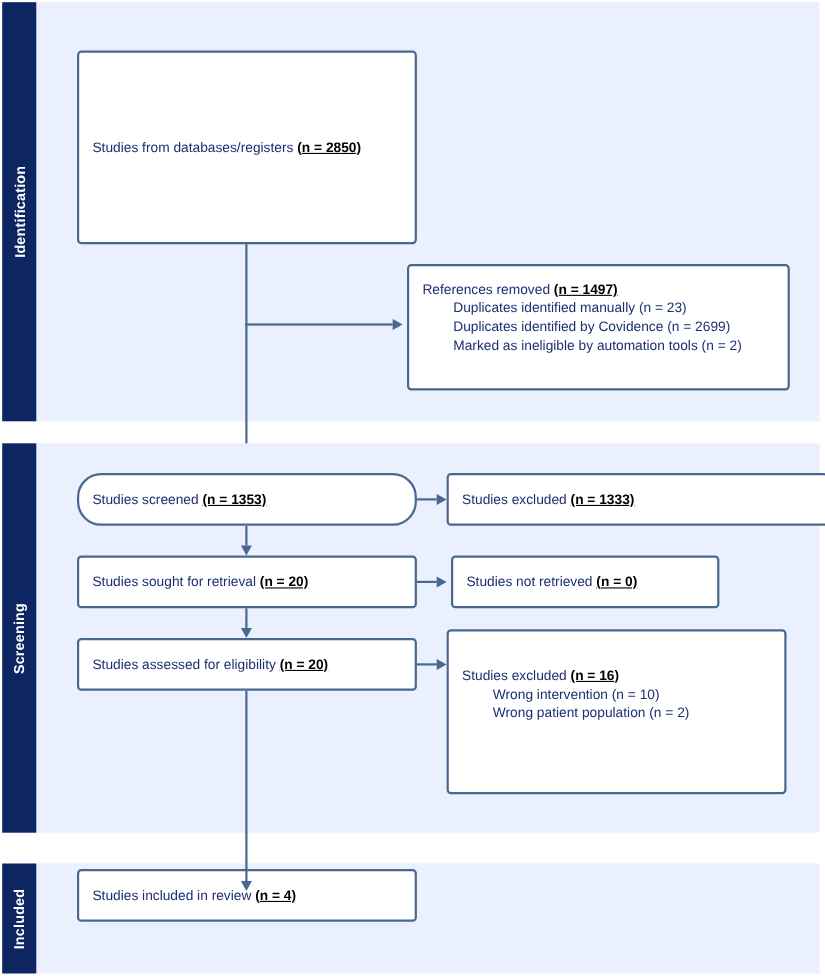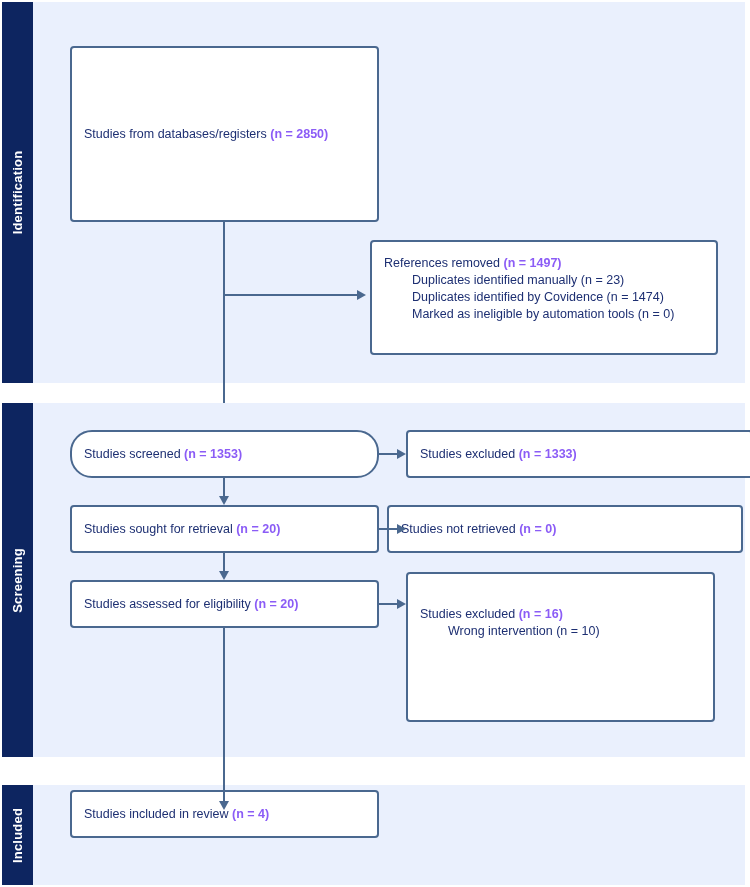--- a/index.html
+++ b/index.html
@@ -54,22 +54,23 @@
     width: 100%;
   }
   .node-text {
     font-size: 12.5px;
     color: #1d2f72;
     line-height: 17px;
     white-space: nowrap;
   }
   .node-text b,
   .nbold {
-    color: #8b5cf6;
+    color: #000000;
     font-weight: bold;
+    text-decoration: underline;
   }
   .sub-line {
     padding-left: 28px;
   }
   
   .vline {
     position: absolute;
     width: 2px;
     background: #4a688f;
   }
@@ -114,22 +115,22 @@
     </div>
   </div>
 
   <div class="node" style="left:370px; top:240px; width:348px; height:115px; align-items:flex-start; padding-top:13px;justify-content:center;">
     <div class="node-inner">
       <div class="node-text">
         <span>References removed</span>
         <span class="nbold">(n = 1497)</span>
       </div>
       <div class="node-text sub-line">Duplicates identified manually (n = 23)</div>
-      <div class="node-text sub-line">Duplicates identified by Covidence (n = 1474)</div>
-      <div class="node-text sub-line">Marked as ineligible by automation tools (n = 0)</div>
+      <div class="node-text sub-line">Duplicates identified by Covidence (n = 2699)</div>
+      <div class="node-text sub-line">Marked as ineligible by automation tools (n = 2)</div>
     </div>
   </div>
 
   <div class="vline" style="left:223px; top:222px; height:199px;"></div>
   <div class="hline" style="left:223px; top:294px; width:134px;"></div>
   <div class="arrow-right" style="left:357px; top:290px;"></div>
   <div class="arrow-down" style="left:219px; top:421px;"></div>
 
   <div class="stage-bg" style="left:33px; top:403px; width:712px; height:354px;"></div>
   <div class="stage-band" style="top:403px; height:354px;">
@@ -153,21 +154,21 @@
   <div class="hline" style="left:379px; top:453px; width:18px;"></div>
   <div class="arrow-right" style="left:397px; top:449px;"></div>
 
   <div class="node" style="left:70px; top:505px; width:309px; height:48px;">
     <div class="node-text">
       <span>Studies sought for retrieval</span>
       <span class="nbold">(n = 20)</span>
     </div>
   </div>
 
-  <div class="node" style="left:387px; top:505px; width:356px; height:48px;">
+  <div class="node" style="left:410px; top:505px; width:244px; height:48px;">
     <div class="node-text">
       <span>Studies not retrieved</span>
       <span class="nbold">(n = 0)</span>
     </div>
   </div>
 
   <div class="vline" style="left:223px; top:478px; height:18px;"></div>
   <div class="arrow-down" style="left:219px; top:496px;"></div>
   <div class="hline" style="left:379px; top:528px; width:18px;"></div>
   <div class="arrow-right" style="left:397px; top:524px;"></div>
@@ -179,20 +180,21 @@
     </div>
   </div>
 
   <div class="node" style="left:406px; top:572px; width:309px; height:150px; align-items:flex-start; padding-top:32px;">
     <div class="node-inner">
       <div class="node-text">
         <span>Studies excluded</span>
         <span class="nbold">(n = 16)</span>
       </div>
       <div class="node-text sub-line">Wrong intervention (n = 10)</div>
+      <div class="node-text sub-line">Wrong patient population (n = 2)</div>
     </div>
   </div>
 
   <div class="vline" style="left:223px; top:553px; height:18px;"></div>
   <div class="arrow-down" style="left:219px; top:571px;"></div>
   <div class="hline" style="left:379px; top:603px; width:18px;"></div>
   <div class="arrow-right" style="left:397px; top:599px;"></div>
 
   <div class="stage-bg" style="left:33px; top:785px; width:712px; height:100px;"></div>
   <div class="stage-band" style="top:785px; height:100px;">

